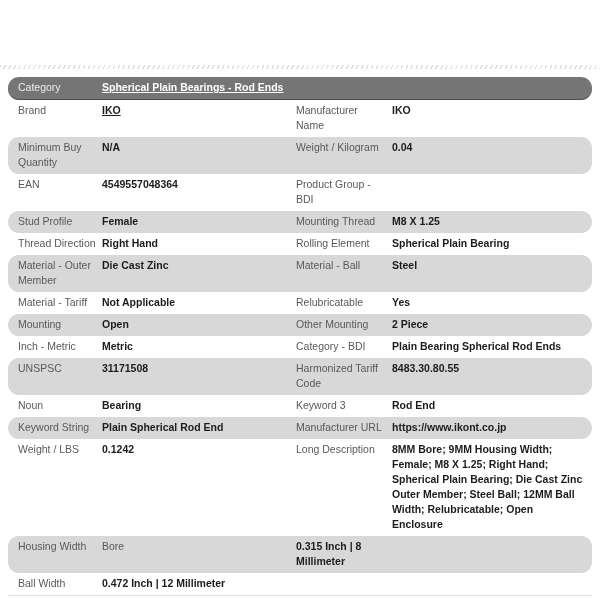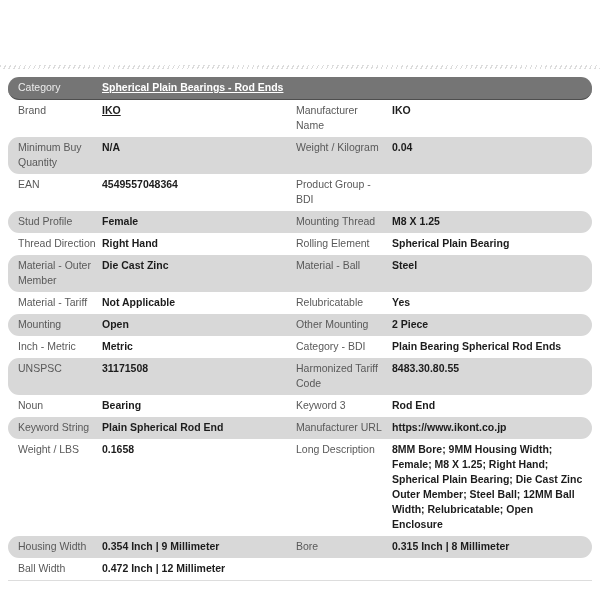--- a/index.html
+++ b/index.html
@@ -174,28 +174,27 @@
 
   <div class="trow">
     <div class="cell lab first">Keyword String</div>
     <div class="cell val">Plain Spherical Rod End</div>
     <div class="cell lab">Manufacturer URL</div>
     <div class="cell val">https://www.ikont.co.jp</div>
   </div>
 
   <div class="trow">
     <div class="cell lab first">Weight / LBS</div>
-    <div class="cell val">0.1658</div>
+    <div class="cell val">0.1242</div>
     <div class="cell lab">Long Description</div>
     <div class="cell val">8MM Bore; 9MM Housing Width; Female; M8 X 1.25; Right Hand; Spherical Plain Bearing; Die Cast Zinc Outer Member; Steel Ball; 12MM Ball Width; Relubricatable; Open Enclosure</div>
   </div>
 
   <div class="trow">
     <div class="cell lab first">Housing Width</div>
-    <div class="cell val">0.354 Inch | 9 Millimeter</div>
     <div class="cell lab">Bore</div>
     <div class="cell val">0.315 Inch | 8 Millimeter</div>
   </div>
 
   <div class="trow">
     <div class="cell lab first">Ball Width</div>
     <div class="cell val">0.472 Inch | 12 Millimeter</div>
     <div class="cell lab"></div>
     <div class="cell val"></div>
   </div>

